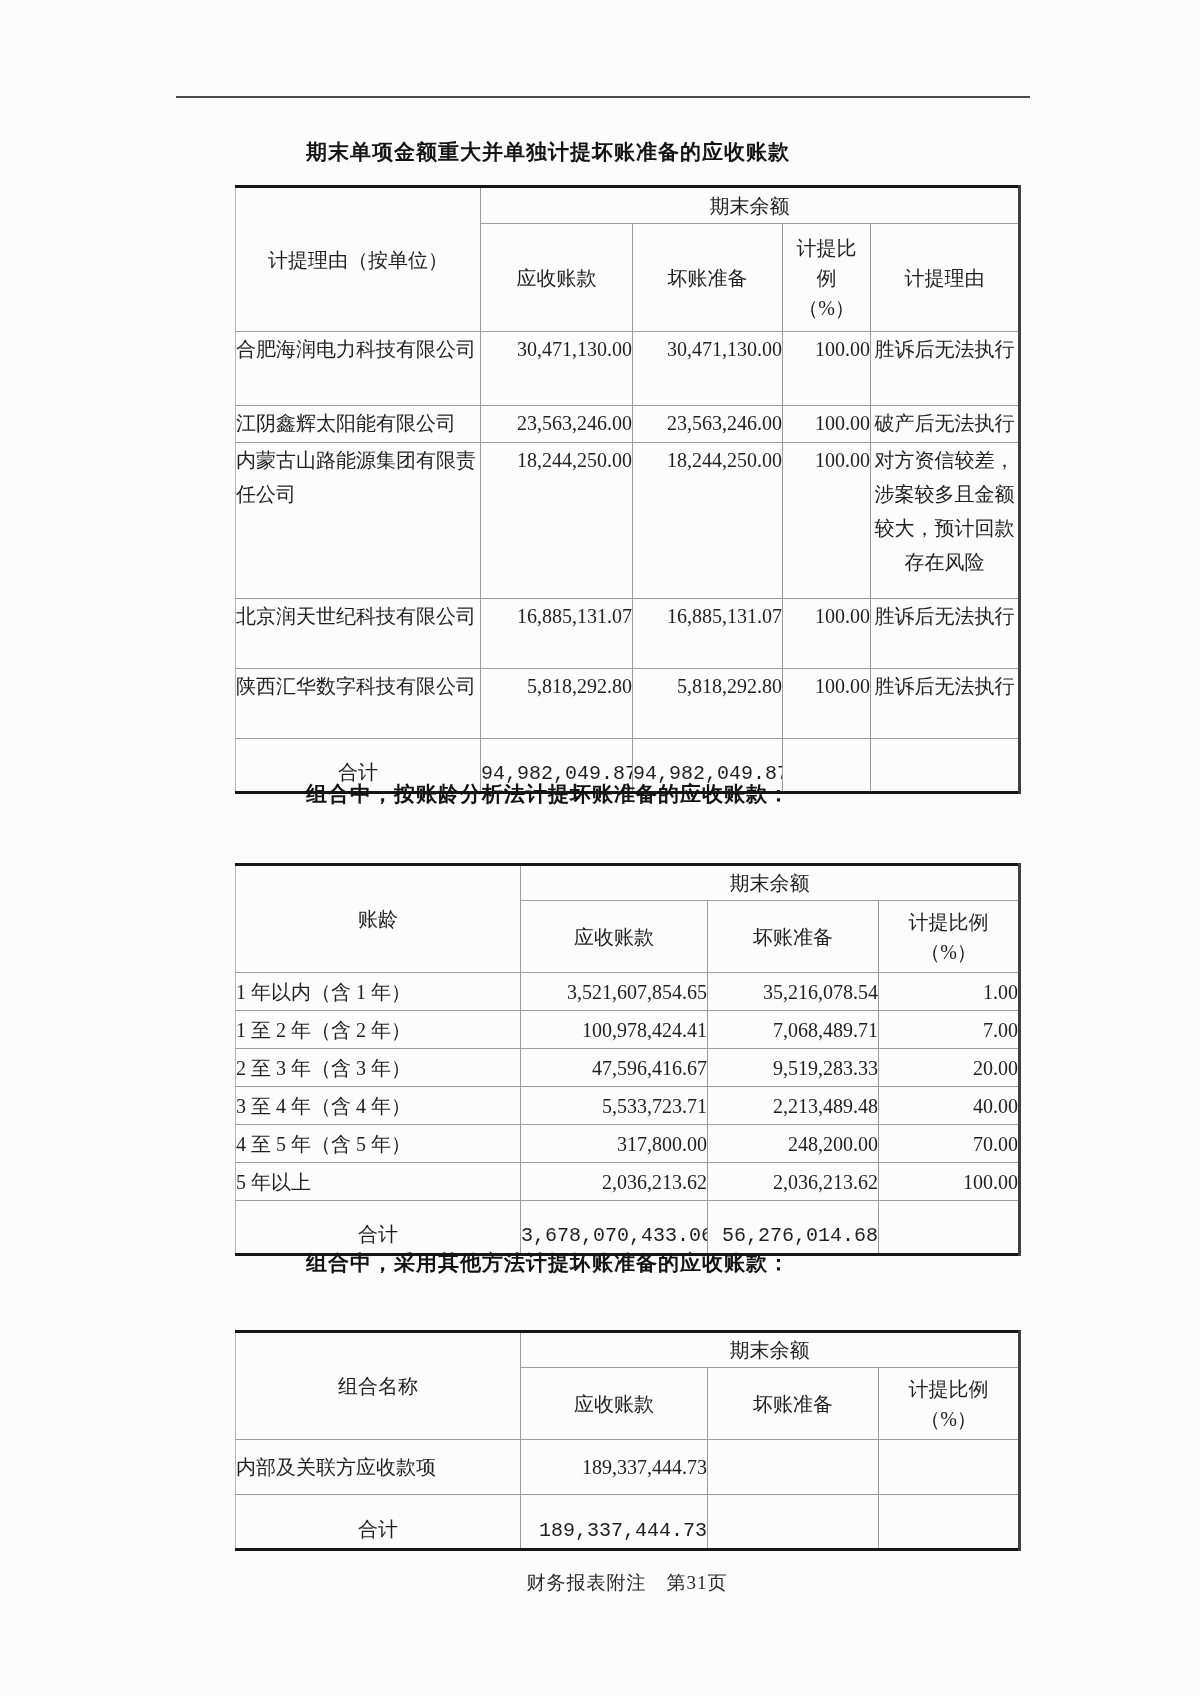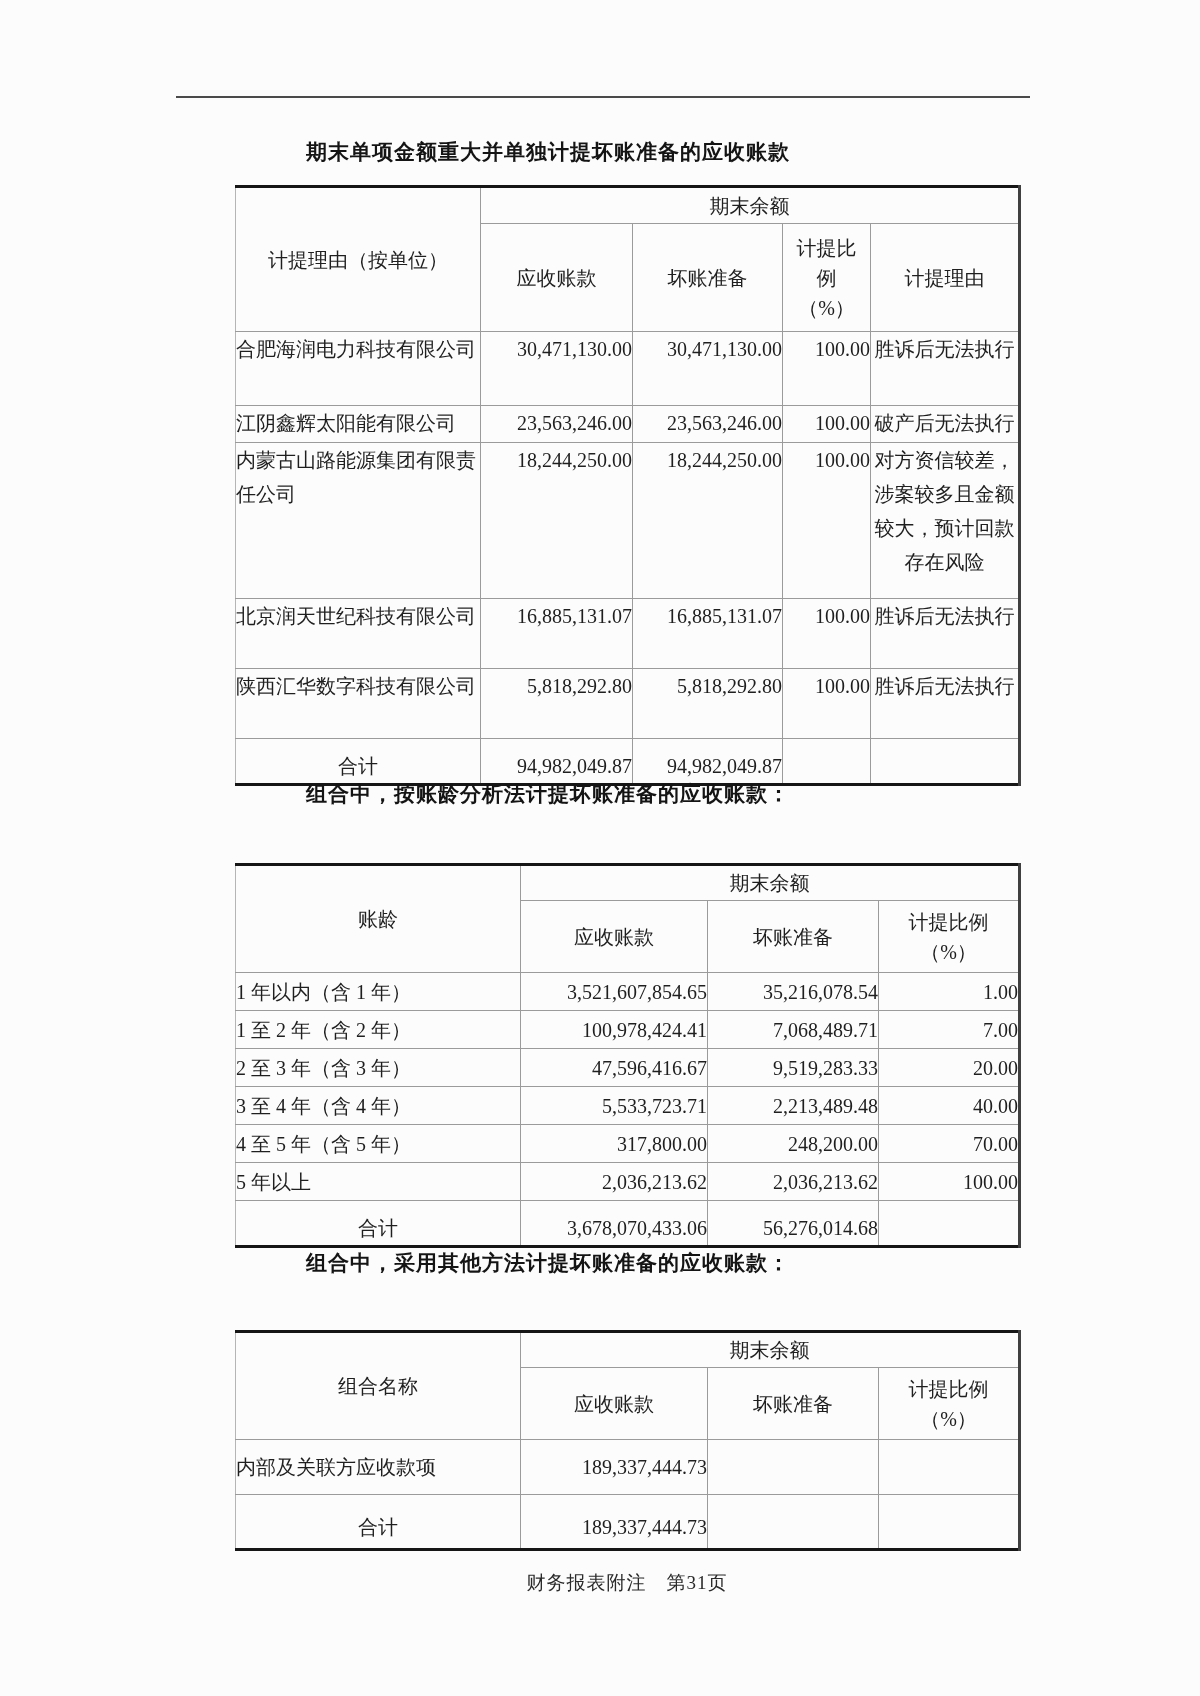--- a/index.html
+++ b/index.html
@@ -44,21 +44,21 @@
 
   .c { text-align: center; }
   .name { text-align: left; padding: 2px 2px 0 12px; }
   .num  { text-align: right; padding: 2px 10px 0 2px; }
   .reason { text-align: center; line-height: 36px; padding: 2px 2px 0; }
   .hdr { text-align: center; }
   .sub { line-height: 30px; }
 
   
   .rtop td { vertical-align: top; }
-  .total td { vertical-align: middle; padding-top: 10px; padding-bottom: 0; }
+  .total td { vertical-align: middle; padding-top: 18px; padding-bottom: 0; font-family: Liberation Mono, monospace; }
 
   .footer {
     position: absolute; left: 235px; top: 1570px; width: 784px;
     text-align: center; font-size: 19px; color: #2a2a2a;
     letter-spacing: 1px;
   }
 </style>
 </head>
 <body>
 

